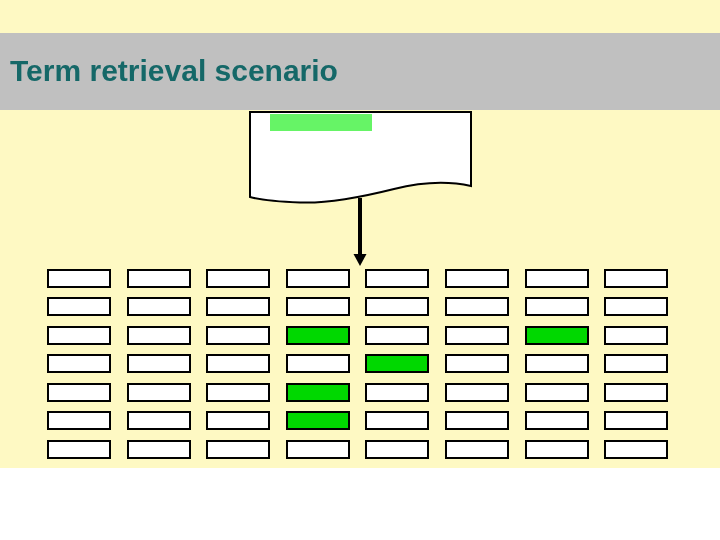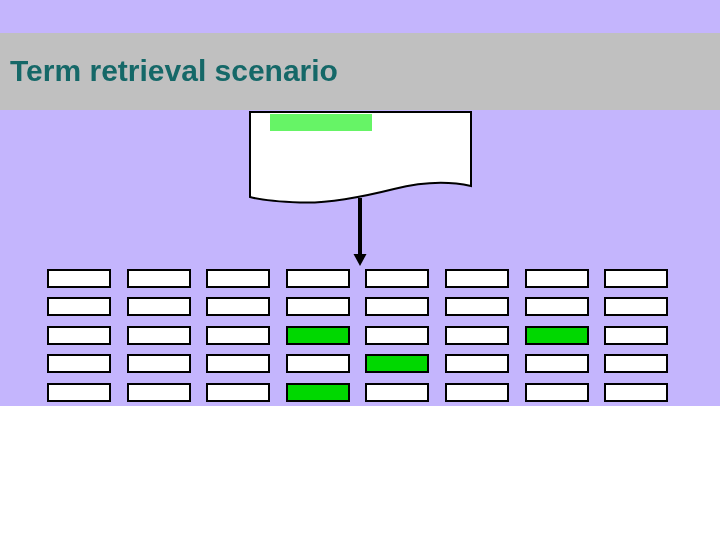--- a/index.html
+++ b/index.html
@@ -4,22 +4,22 @@
 <style>
   html, body {
     margin: 0;
     padding: 0;
     background: #ffffff;
     font-family: "Liberation Sans", sans-serif;
   }
   .slide {
     position: relative;
     width: 720px;
-    height: 406px;
-    background: #c4b5fd;
+    height: 468px;
+    background: #fef9c3;
     overflow: hidden;
   }
   .title-band {
     position: absolute;
     left: 0;
     top: 33px;
     width: 720px;
     height: 77px;
     background: var(--band-gray, #C0C0C0);
   }

